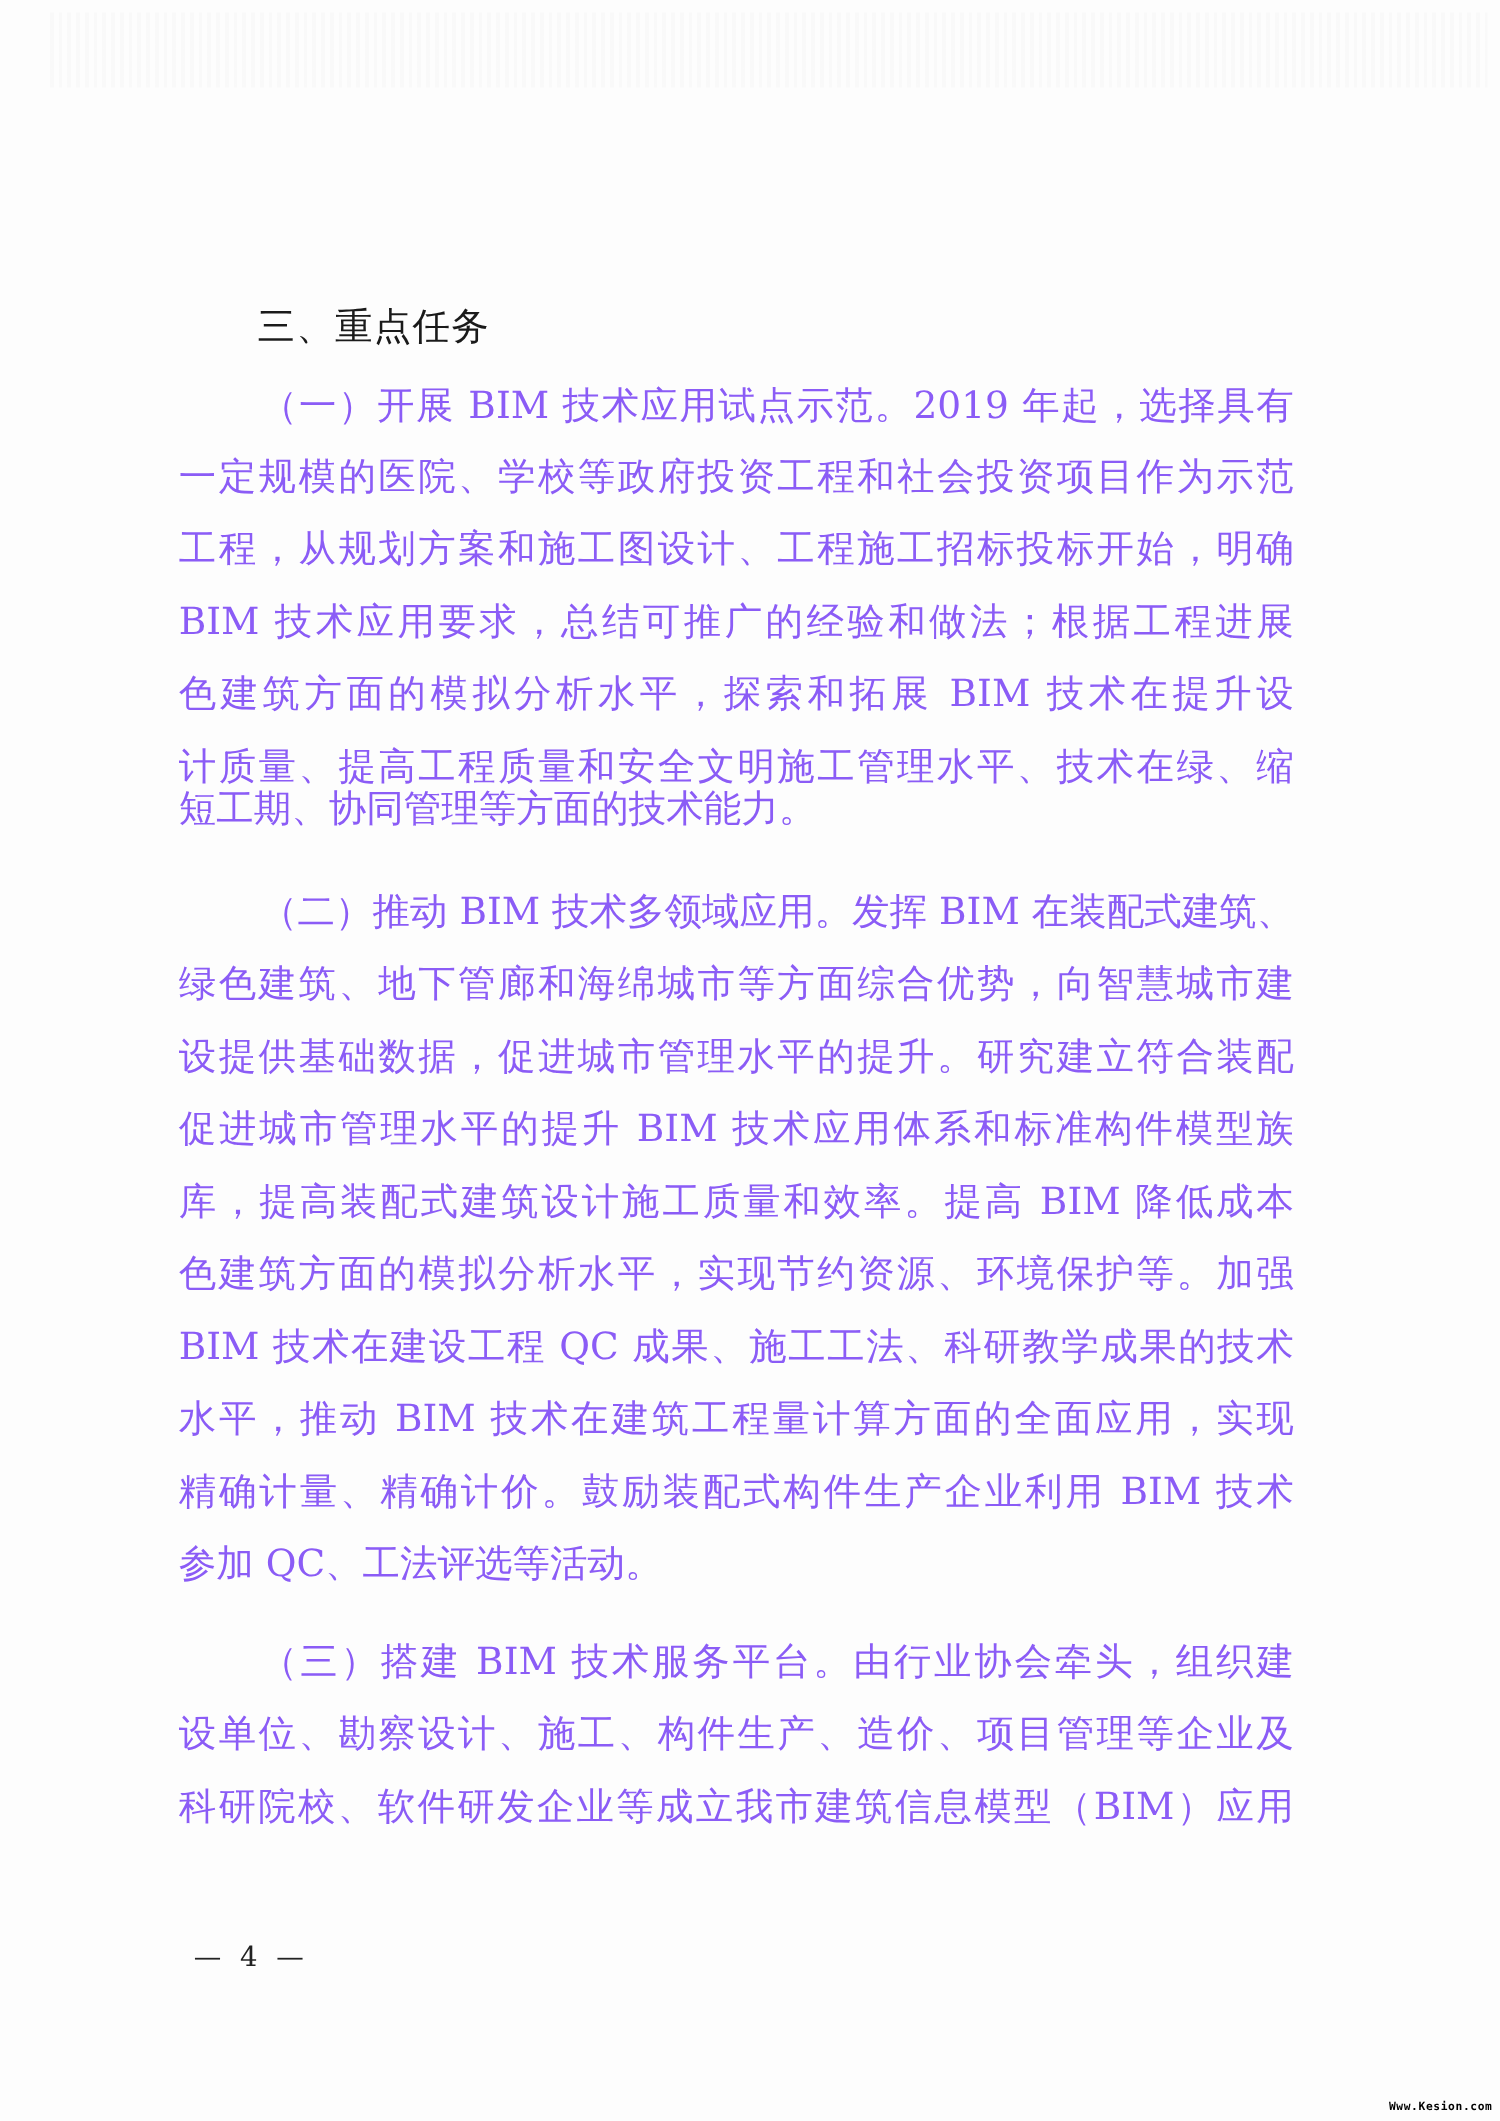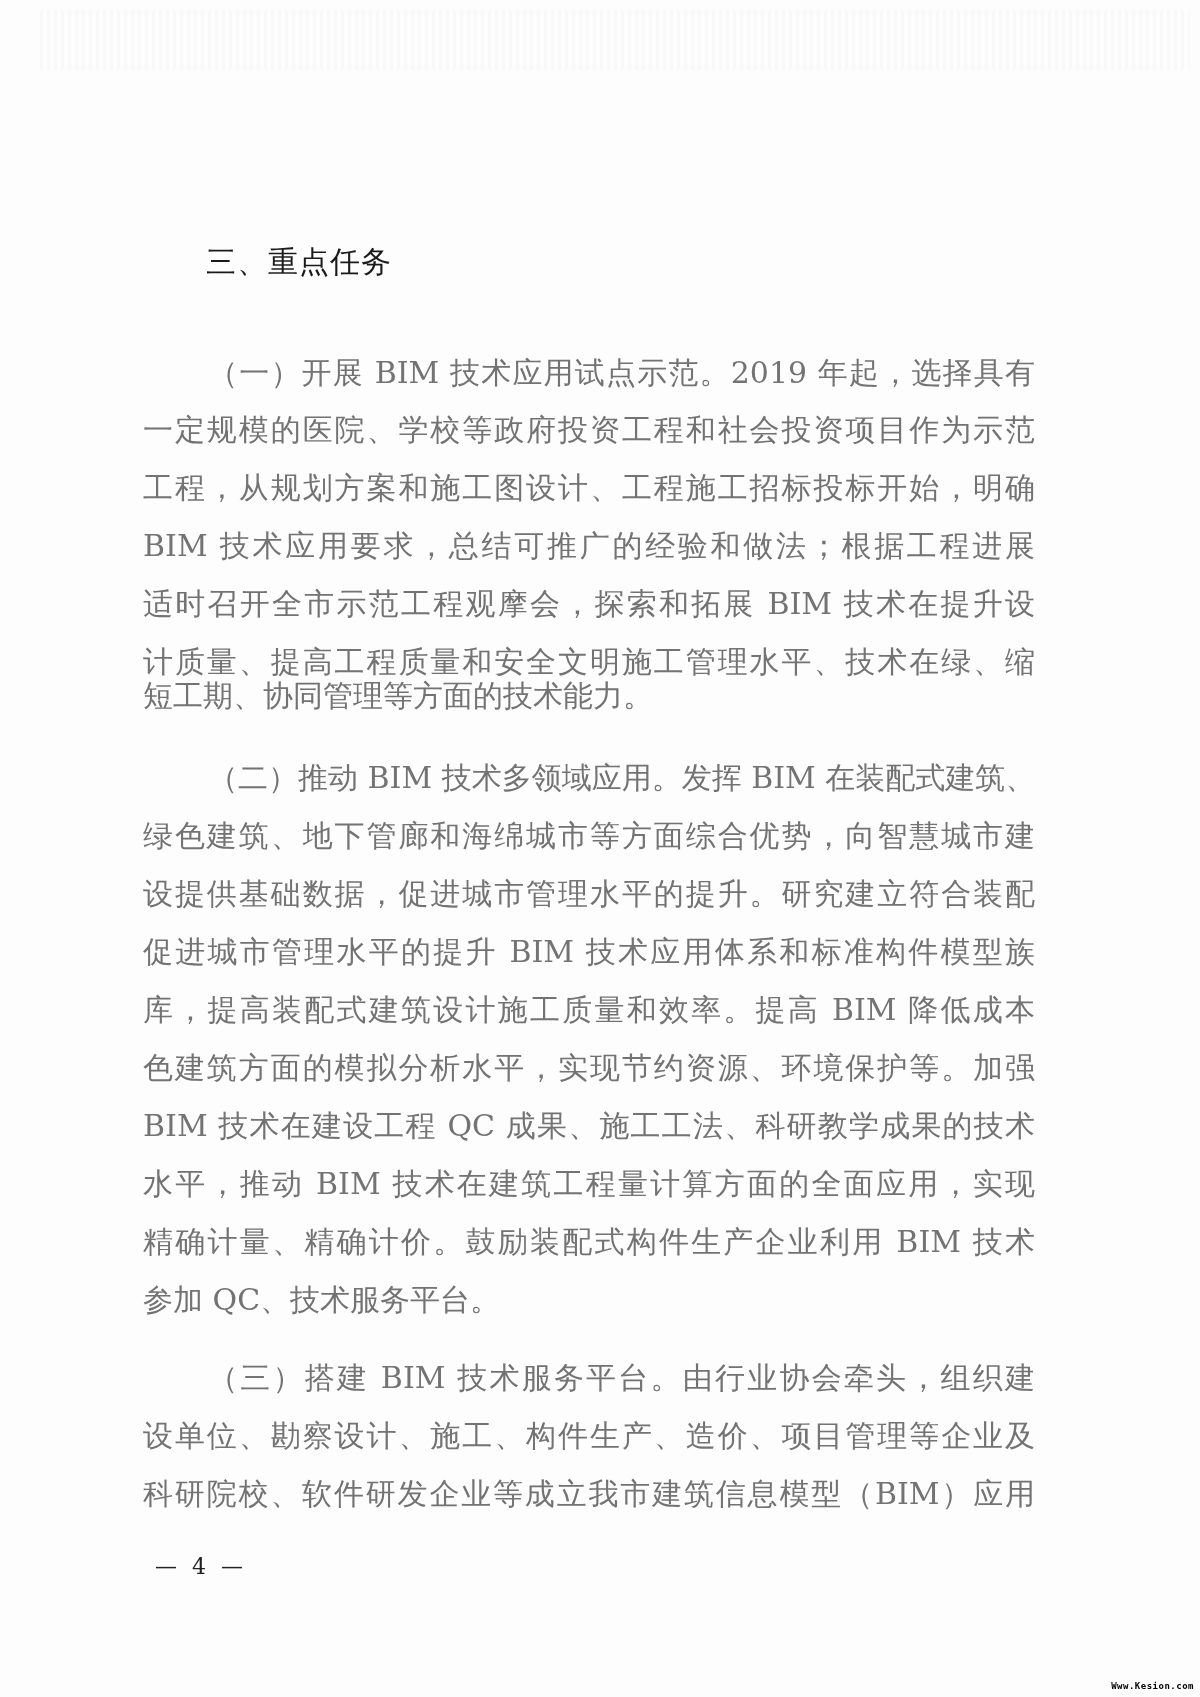--- a/index.html
+++ b/index.html
@@ -46,22 +46,21 @@
     .body-line {
       position: absolute;
       left: 143px;
       width: 892px;
       font-size: 30px;
       line-height: 40px;
       height: 40px;
       white-space: nowrap;
       text-align: justify;
       text-align-last: justify;
-      color: #737373;
-      margin-top: 48px;
+      color: #8b5cf6;
     }
     .body-line.indent {
       left: 208px;
       width: 827px;
     }
     .body-line.last {
       text-align-last: left;
     }
     .page-number {
       position: absolute;
@@ -90,36 +89,36 @@
 <div class="page">
   <div class="bleed-top"></div>
 
   <h2 class="section-heading">三、重点任务</h2>
 
   <div>
     <div class="body-line indent" style="top:305px">（一）开展 BIM 技术应用试点示范。2019 年起，选择具有</div>
     <div class="body-line" style="top:362px">一定规模的医院、学校等政府投资工程和社会投资项目作为示范</div>
     <div class="body-line" style="top:420px">工程，从规划方案和施工图设计、工程施工招标投标开始，明确</div>
     <div class="body-line" style="top:478px">BIM 技术应用要求，总结可推广的经验和做法；根据工程进展</div>
-    <div class="body-line" style="top:536px">适时召开全市示范工程观摩会，探索和拓展 BIM 技术在提升设</div>
+    <div class="body-line" style="top:536px">色建筑方面的模拟分析水平，探索和拓展 BIM 技术在提升设</div>
     <div class="body-line" style="top:594px">计质量、提高工程质量和安全文明施工管理水平、技术在绿、缩</div>
     <div class="body-line last" style="top:628px">短工期、协同管理等方面的技术能力。</div>
   </div>
 
   <div>
     <div class="body-line indent" style="top:710px">（二）推动 BIM 技术多领域应用。发挥 BIM 在装配式建筑、</div>
     <div class="body-line" style="top:768px">绿色建筑、地下管廊和海绵城市等方面综合优势，向智慧城市建</div>
     <div class="body-line" style="top:826px">设提供基础数据，促进城市管理水平的提升。研究建立符合装配</div>
     <div class="body-line" style="top:884px">促进城市管理水平的提升 BIM 技术应用体系和标准构件模型族</div>
     <div class="body-line" style="top:942px">库，提高装配式建筑设计施工质量和效率。提高 BIM 降低成本</div>
     <div class="body-line" style="top:1000px">色建筑方面的模拟分析水平，实现节约资源、环境保护等。加强</div>
     <div class="body-line" style="top:1058px">BIM 技术在建设工程 QC 成果、施工工法、科研教学成果的技术</div>
     <div class="body-line" style="top:1116px">水平，推动 BIM 技术在建筑工程量计算方面的全面应用，实现</div>
     <div class="body-line" style="top:1174px">精确计量、精确计价。鼓励装配式构件生产企业利用 BIM 技术</div>
-    <div class="body-line last" style="top:1232px">参加 QC、技术服务平台。</div>
+    <div class="body-line last" style="top:1232px">参加 QC、工法评选等活动。</div>
   </div>
 
   <div>
     <div class="body-line indent" style="top:1310px">（三）搭建 BIM 技术服务平台。由行业协会牵头，组织建</div>
     <div class="body-line" style="top:1368px">设单位、勘察设计、施工、构件生产、造价、项目管理等企业及</div>
     <div class="body-line" style="top:1426px">科研院校、软件研发企业等成立我市建筑信息模型（BIM）应用</div>
   </div>
 
   <div class="page-number">— 4 —</div>
 

